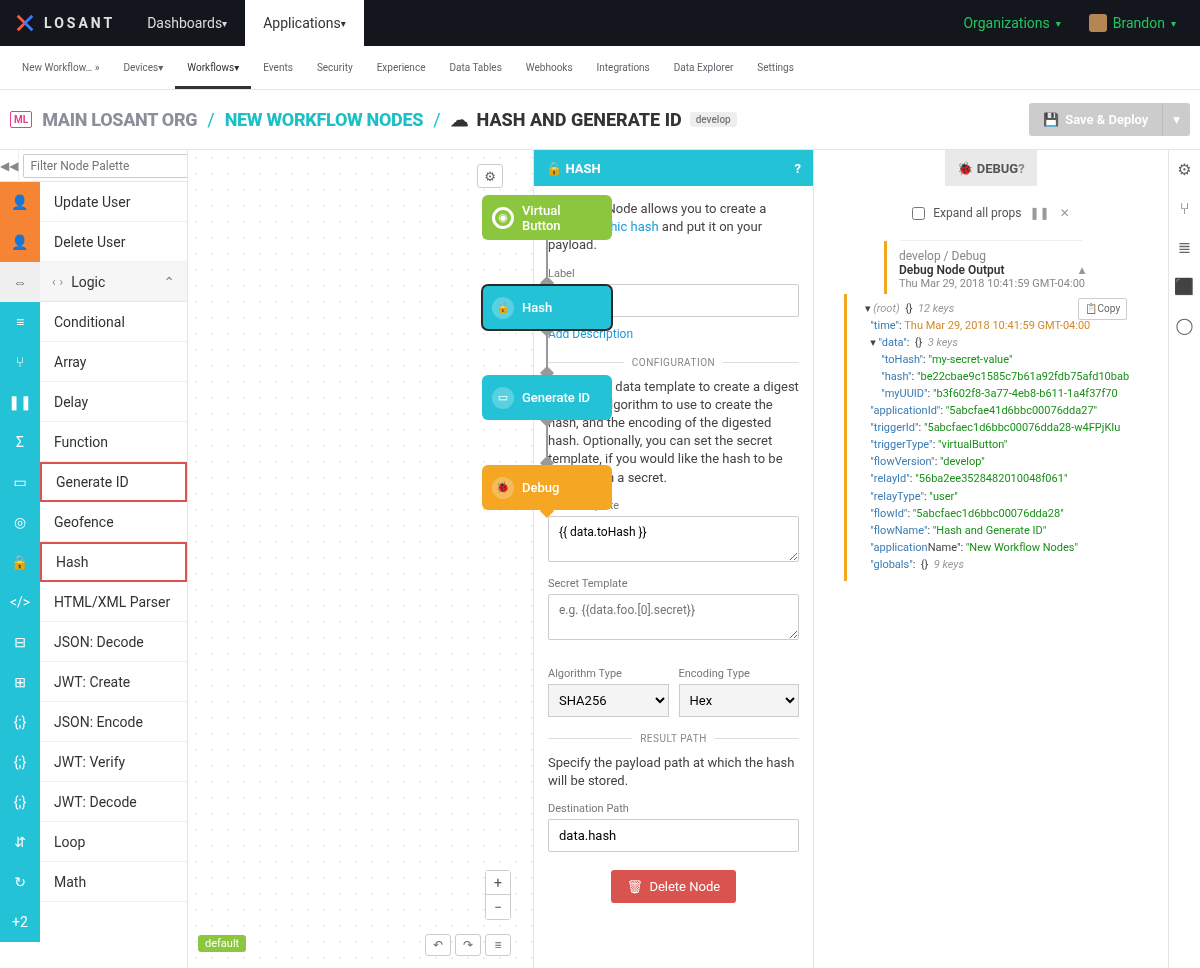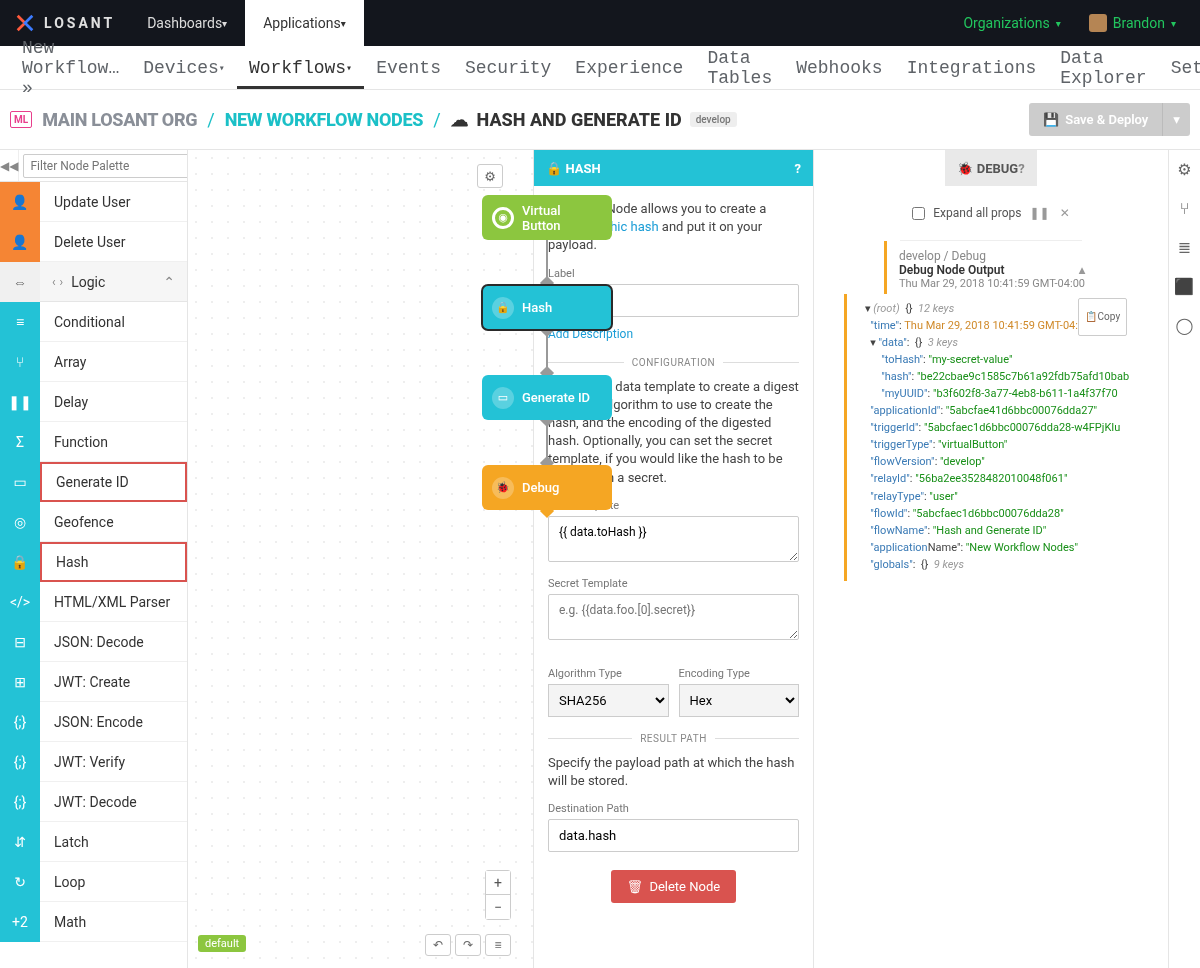--- a/index.html
+++ b/index.html
@@ -10,21 +10,21 @@
 .topbar .logo { display:flex; align-items:center; padding:0 14px; gap:8px; font-weight:700; letter-spacing:3px; font-size:14px;}
 .topbar .nav { display:flex; align-items:stretch;}
 .topbar .nav a { display:flex; align-items:center; padding:0 18px; color:#dcdcdc; font-size:14px; text-decoration:none; cursor:pointer;}
 .topbar .nav a.active { background:#fff; color:#333;}
 .topbar .spacer { flex:1; }
 .topbar .right { display:flex; align-items:center; gap:8px; padding:0 14px;}
 .topbar .right a { color:#22c55e; font-size:14px; padding:0 10px; cursor:pointer; display:flex; align-items:center; gap:6px;}
 .avatar { width:18px; height:18px; border-radius:3px; background:#b58554; display:inline-block;}
 
 .subbar { height:44px; border-bottom:1px solid #e5e5e5; display:flex; align-items:stretch; padding:0 10px; }
-.subbar a { display:flex; align-items:center; padding:0 12px; color:#5f6368; font-size:18px; text-decoration:none; cursor:pointer;font-family:Liberation Mono, monospace;}
+.subbar a { display:flex; align-items:center; padding:0 12px; color:#5f6368; font-size:10px; text-decoration:none; cursor:pointer;}
 .subbar a.active { color:#333; box-shadow: inset 0 -3px 0 #333;}
 
 .breadcrumb { height:60px; border-bottom:1px solid #e5e5e5; display:flex; align-items:center; padding:0 10px; gap:10px; }
 .bc-badge { border:1px solid #e83e8c; color:#e83e8c; font-size:10px; padding:2px 3px; font-weight:700; border-radius:2px;}
 .bc-link { color:#8a8f98; font-size:18px; font-weight:800; letter-spacing:-0.3px;}
 .bc-link.teal { color:#1bc0c7;}
 .bc-sep { color:#1bc0c7; font-size:18px;}
 .bc-title { font-size:18px; font-weight:800; color:#333; display:flex; align-items:center; gap:8px;}
 .bc-tag { background:#eee; color:#777; font-size:10px; padding:2px 6px; border-radius:3px; font-weight:500;}
 .bc-spacer { flex:1; }
@@ -84,21 +84,21 @@
 
 .debug-panel { width:355px; border-left:1px solid #e5e5e5; display:flex; flex-direction:column; overflow:hidden;align-items:center;}
 .dp-header { background:#e9e9e9; height:36px; display:flex; align-items:center; padding:0 12px; font-size:13px; font-weight:700; color:#555; justify-content:space-between;}
 .dp-sub { padding:20px 12px; border-bottom:1px solid #eee; display:flex; align-items:center; gap:8px; font-size:12px; color:#555;}
 .dp-sub .right-ctrls { margin-left:auto; display:flex; gap:10px; color:#999;}
 .dp-meta { padding:8px 12px 4px; font-size:12px; border-left:3px solid #f5a623; margin-left:-1px;}
 .dp-meta .path { color:#888;}
 .dp-meta .title { font-weight:600; color:#333; display:flex; justify-content:space-between; align-items:center;}
 .dp-meta .time { color:#888; font-size:11px;}
 .dp-json { padding:6px 8px 8px 18px; font-family: "Menlo","Consolas",monospace; font-size:11px; line-height:1.55; color:#444; overflow-x:hidden; position:relative; border-left:3px solid #f5a623; margin-left:-1px;}
-.copy-badge { position:absolute; top:4px; right:10px; border:1px solid #ccc; font-size:10px; padding:10px 6px; border-radius:2px; color:#666; background:#fff;}
+.copy-badge { position:absolute; top:4px; right:10px; border:1px solid #ccc; font-size:10px; padding:2px 6px; border-radius:2px; color:#666; background:#fff;}
 .k { color:#3a7ab5;}
 .s { color:#188f18;}
 .g { color:#999; font-style:italic;}
 .r { color:#d08a2a;}
 
 .vtabs { width:32px; border-left:1px solid #e5e5e5; display:flex; flex-direction:column; align-items:center; padding-top:10px; gap:20px; color:#666;}
 .vtabs .active { color:#333; font-weight:700; }
 
 .caret::after{content:" ▾"; font-size:10px;}
 </style>
@@ -209,21 +209,20 @@
         <div class="node-item">Function</div>
         <div class="node-item highlighted">Generate ID</div>
         <div class="node-item">Geofence</div>
         <div class="node-item highlighted">Hash</div>
         <div class="node-item">HTML/XML Parser</div>
         <div class="node-item">JSON: Decode</div>
         <div class="node-item">JWT: Create</div>
         <div class="node-item">JSON: Encode</div>
         <div class="node-item">JWT: Verify</div>
         <div class="node-item">JWT: Decode</div>
-        <div class="node-item">Latch</div>
         <div class="node-item">Loop</div>
         <div class="node-item">Math</div>
       </div>
     </div>
   </div>
 
   <div class="canvas">
     <div class="canvas-grid"></div>
     <div class="gear-btn">
         <span>⚙</span>

